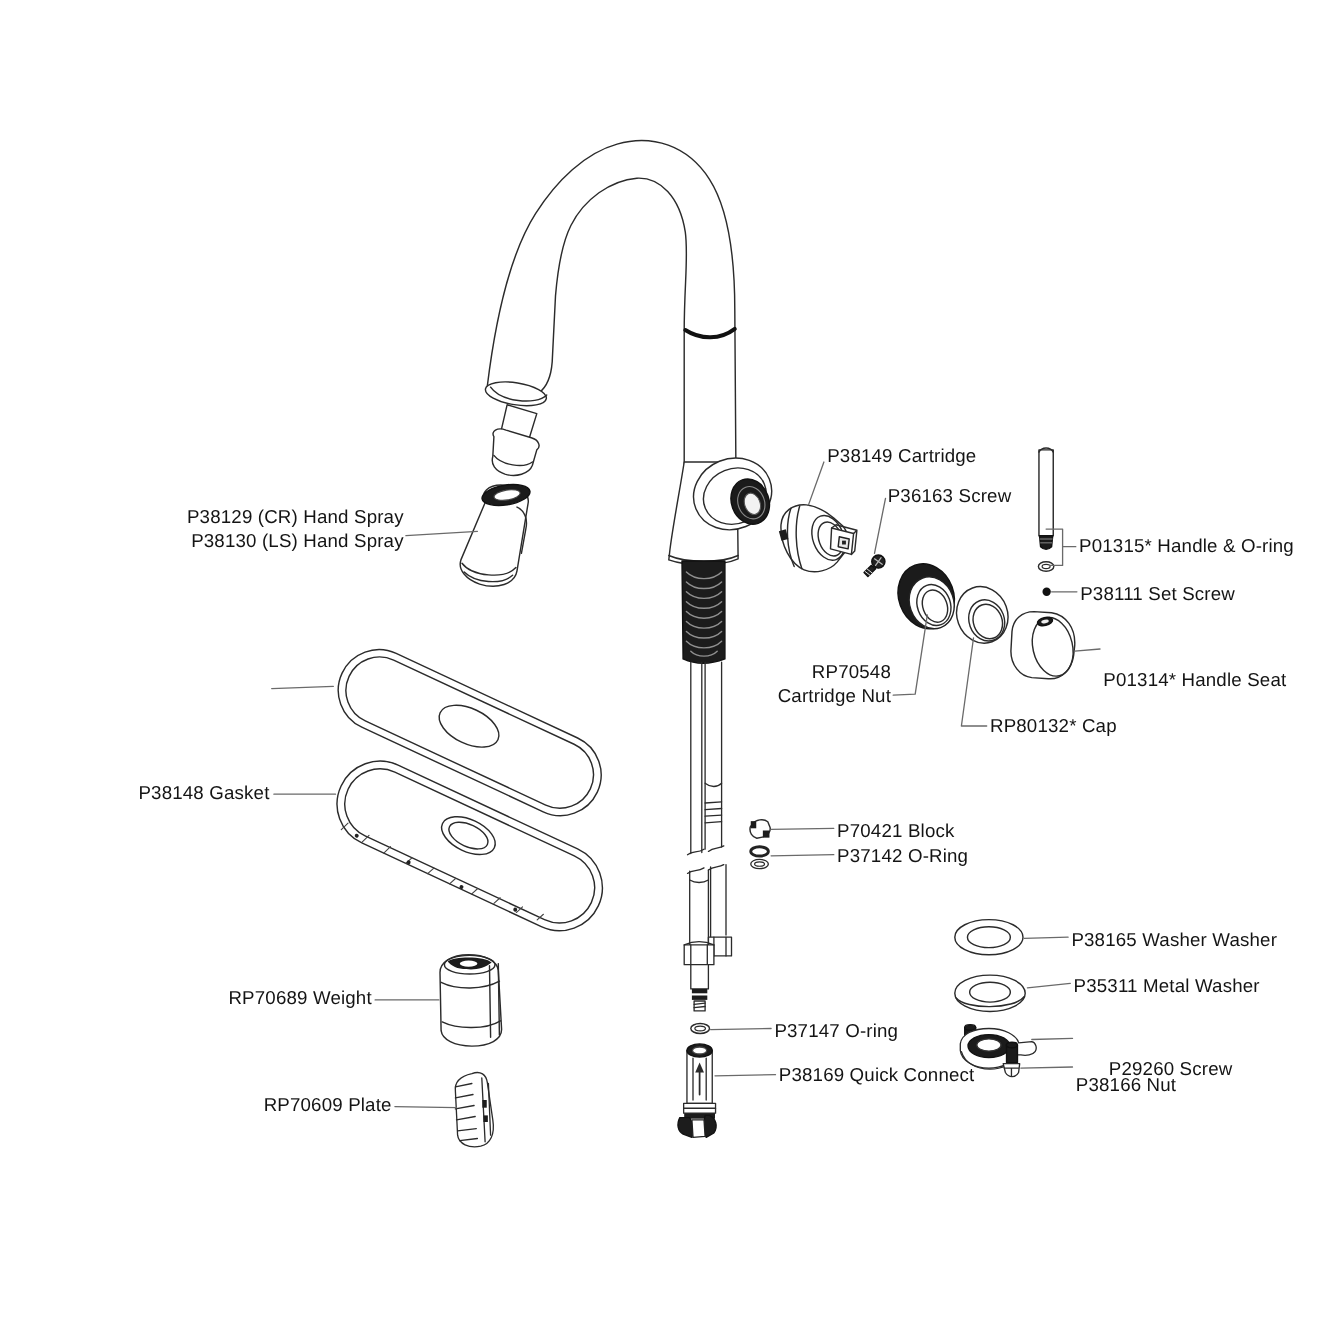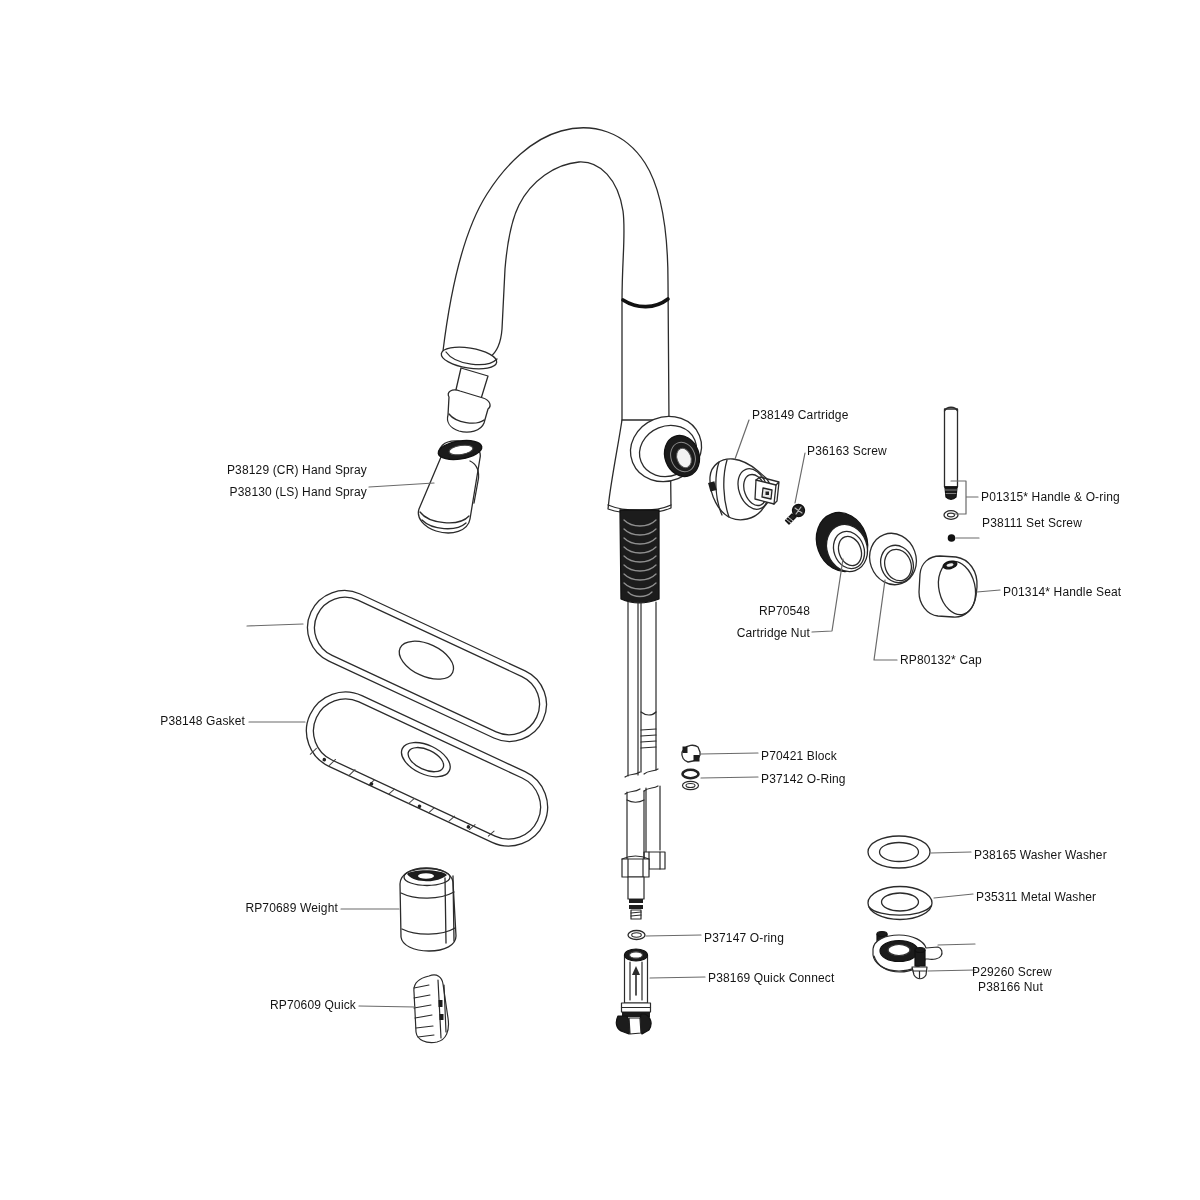--- a/index.html
+++ b/index.html
@@ -1,19 +1,19 @@
 <!DOCTYPE html>
 <html><head>
 <meta charset="utf-8">
 <style>
   html,body{margin:0;padding:0;background:#fff;}
   .stage{position:relative;width:1200px;height:1200px;background:#fff;overflow:hidden;
          font-family:"Liberation Sans", sans-serif;}
   .art{position:absolute;left:0;top:0;}
-  .lbl{position:absolute;font-size:12px;line-height:22px;color:#141414;
+  .lbl{position:absolute;font-size:17px;line-height:22px;color:#141414;
        white-space:nowrap;letter-spacing:.15px;}
   .lbl.right{text-align:right;}
   .lbl span{display:block;}
 </style>
 </head>
 <body>
 
 <div class="stage">
 
 <svg class="art" width="1200" height="1200" viewBox="0 0 1200 1200">
@@ -279,48 +279,48 @@
 <div class="lbl right" style="left:130px;top:459px;width:237px">
   <span>P38129 (CR) Hand Spray</span>
   <span>P38130 (LS) Hand Spray</span>
 </div>
 
 
 <div class="lbl right" style="left:100px;top:710px;width:145px">P38148 Gasket</div>
 
 <div class="lbl right" style="left:180px;top:897px;width:158px">RP70689 Weight</div>
 
-<div class="lbl right" style="left:220px;top:994px;width:136px">RP70609 Quick</div>
+<div class="lbl right" style="left:220px;top:994px;width:136px">RP70609 Plate</div>
 
 <div class="lbl" style="left:752px;top:404px">P38149 Cartridge</div>
 
 <div class="lbl" style="left:807px;top:440px">P36163 Screw</div>
 
 <div class="lbl" style="left:981px;top:486px">P01315* Handle &amp; O-ring</div>
 
-<div class="lbl" style="left:982px;top:512px">P38111 Set Screw</div>
-
-<div class="lbl" style="left:1003px;top:581px">P01314* Handle Seat</div>
+<div class="lbl" style="left:982px;top:529px">P38111 Set Screw</div>
+
+<div class="lbl" style="left:1003px;top:608px">P01314* Handle Seat</div>
 
 <div class="lbl" style="left:900px;top:649px">RP80132* Cap</div>
 
 <div class="lbl right" style="left:690px;top:600px;width:120px">
   <span>RP70548</span>
   <span>Cartridge Nut</span>
 </div>
 
 <div class="lbl" style="left:761px;top:745px">P70421 Block</div>
 
 <div class="lbl" style="left:761px;top:768px">P37142 O-Ring</div>
 
 <div class="lbl" style="left:974px;top:844px">P38165 Washer Washer</div>
 
 <div class="lbl" style="left:976px;top:886px">P35311 Metal Washer</div>
 
 <div class="lbl" style="left:704px;top:927px">P37147 O-ring</div>
 
 <div class="lbl" style="left:978px;top:976px">P38166 Nut</div>
 
-<div class="lbl" style="left:972px;top:961px">P29260 Screw</div>
+<div class="lbl" style="left:1008px;top:961px">P29260 Screw</div>
 
 <div class="lbl" style="left:708px;top:967px">P38169 Quick Connect</div>
 
 </div>
 
 </body></html>

